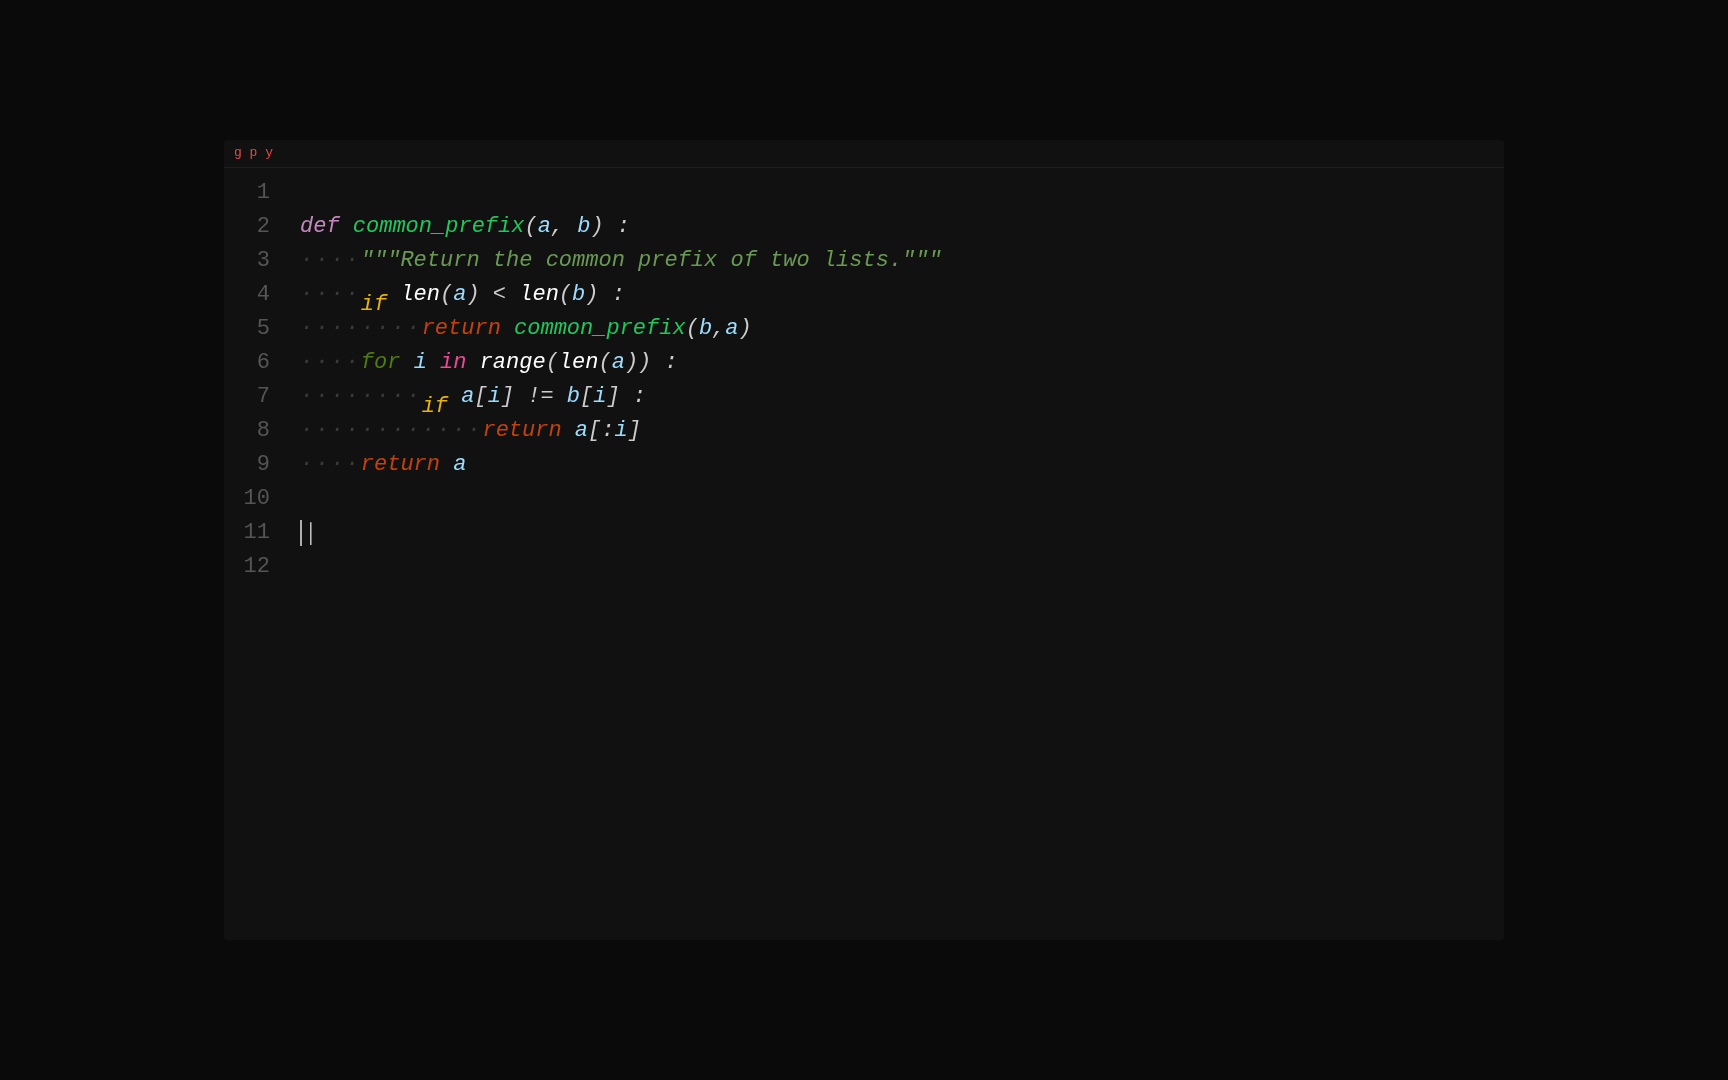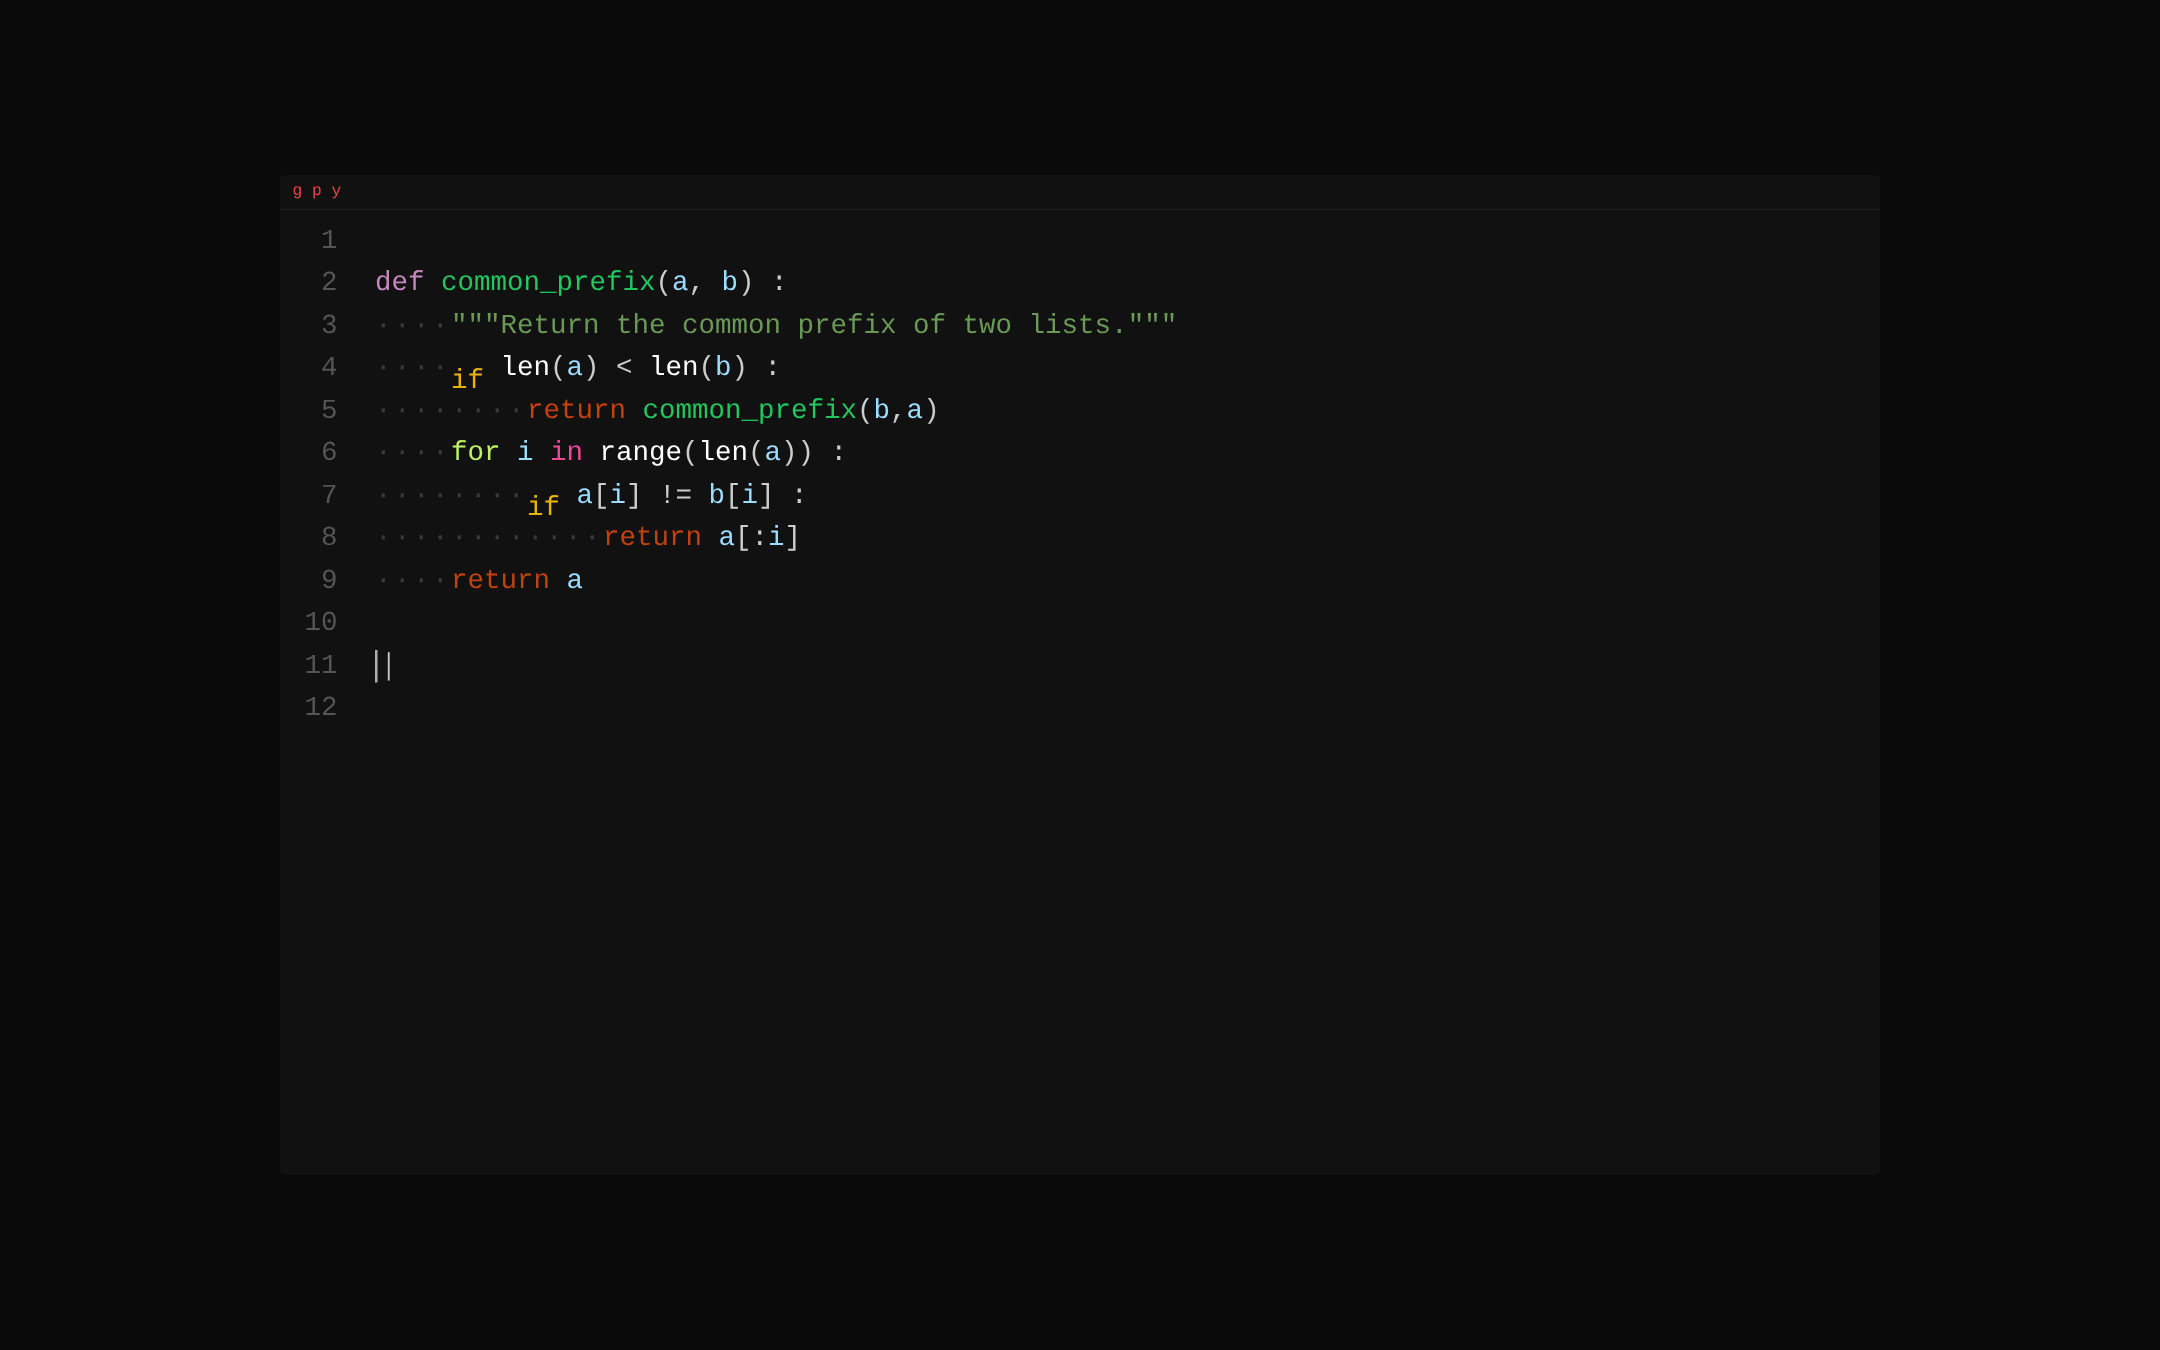--- a/index.html
+++ b/index.html
@@ -74,30 +74,31 @@
       flex: 1;
       padding-left: 4px;
     }
 
     .code-line {
       height: 34px;
       display: flex;
       align-items: center;
       white-space: pre;
       position: relative;
+      font-style: italic;
     }
 
     
     .kw-def { color: #c586c0; } 
     .fn-name { color: #22c55e; } 
     .param { color: #9cdcfe; } 
     .punct { color: #cccccc; } 
     .kw-if { color: #eab308; margin-top: 21px; }
     .kw-return { color: #c2410c; }
-    .kw-for { color: #bef264; }
+    .kw-for { color: #4d7c0f; }
     .kw-in { color: #ec4899; }
     .builtin { color: #ffffff; }
     .var { color: #9cdcfe; }
     .op { color: #cccccc; }
     .docstring { color: #6a9955; }
 
     .cursor-line {
       position: relative;
     }
 

